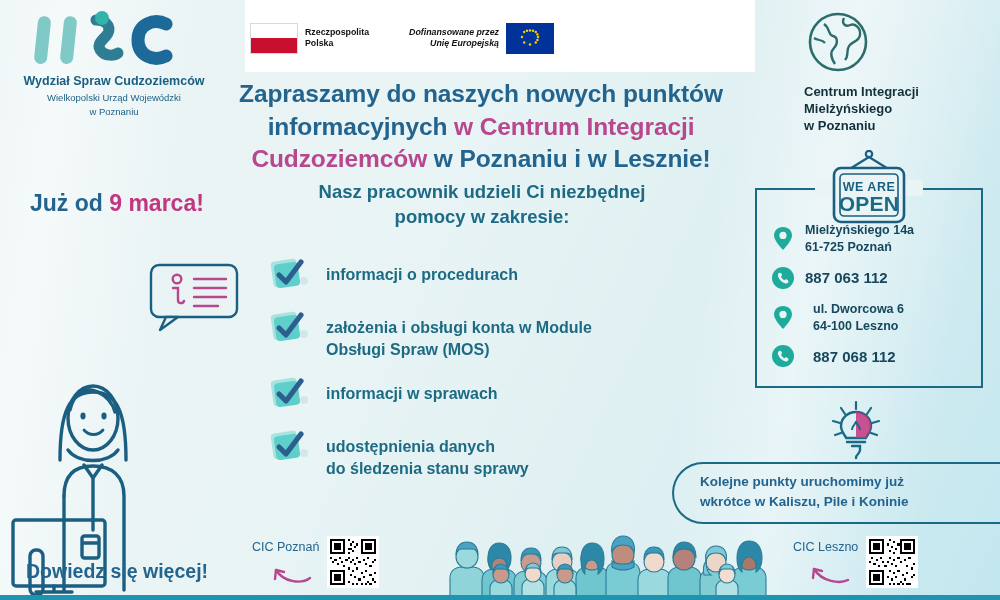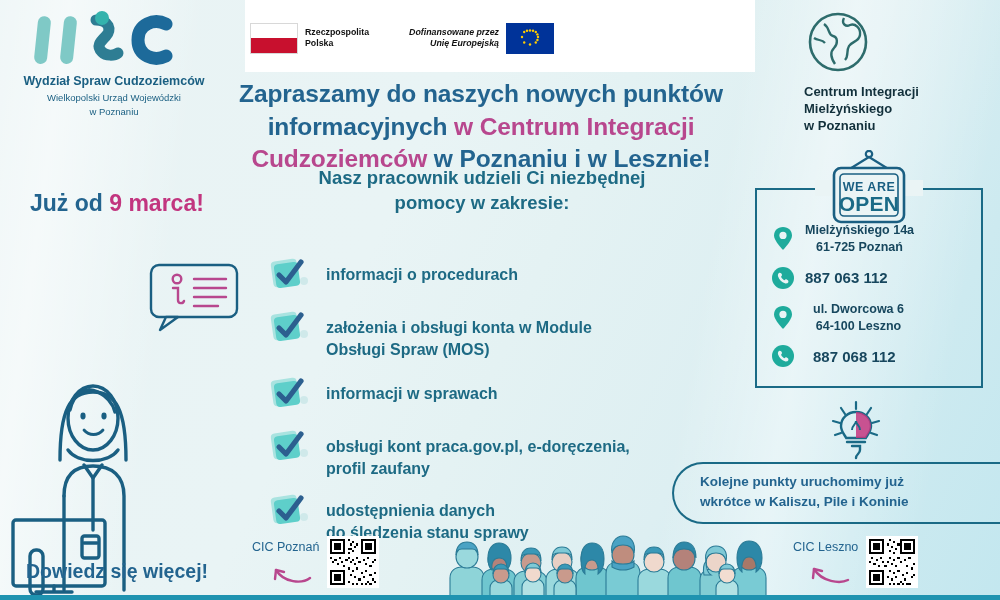--- a/index.html
+++ b/index.html
@@ -51,21 +51,21 @@
   .cic{position:absolute;right:28px;top:8px;width:168px;text-align:left;}
   .cic-title{font-size:13px;font-weight:bold;color:#12303b;line-height:1.3;margin-top:4px;}
 
   
   .headline{
     position:absolute;left:205px;top:78px;width:552px;text-align:center;
     font-size:24.5px;font-weight:bold;color:#23648f;line-height:1.33;letter-spacing:-.1px;
   }
   .headline .mag{color:#b8478e;}
   .subhead{
-    position:absolute;left:232px;top:166px;width:500px;text-align:center;
+    position:absolute;left:232px;top:180px;width:500px;text-align:center;
     font-size:18.5px;font-weight:bold;color:#1d6a84;line-height:1.35;
   }
 
   
   .juz{
     position:absolute;left:30px;top:190px;font-size:23px;font-weight:bold;color:#23648f;white-space:nowrap;
   }
   .juz .mag{color:#c2357f;}
 
   
@@ -77,21 +77,21 @@
     font-size:16px;font-weight:bold;color:#1d6a84;line-height:1.35;padding-top:6px;
   }
 
   
   .cbox{
     position:absolute;left:755px;top:188px;width:228px;height:200px;
     border:2px solid #1a6a86;background:transparent;box-sizing:border-box;
   }
   .cbox-mask{position:absolute;left:815px;top:180px;width:108px;height:16px;background:#eaf4f5;}
   .opensign{position:absolute;left:818px;top:150px;width:102px;height:76px;}
-  .crows{position:absolute;left:770px;top:222px;width:210px;text-align:center;}
+  .crows{position:absolute;left:770px;top:222px;width:210px;}
   .crow{display:flex;align-items:center;margin-bottom:7px;}
   .cicon{width:26px;height:28px;flex:0 0 26px;margin-right:9px;}
   .caddr{font-size:12.5px;font-weight:bold;color:#17475e;line-height:1.38;}
   .cphone{font-size:15px;font-weight:bold;color:#17475e;}
   .crow.gap{margin-top:9px;}
 
   
   .bulb{position:absolute;left:828px;top:400px;width:56px;height:60px;}
   .notebox{
     position:absolute;left:672px;top:462px;width:340px;height:62px;
@@ -281,32 +281,20 @@
         <svg width="42" height="42" viewBox="0 0 42 42">
           <rect x="4" y="6" width="26" height="26" rx="4" fill="#a9e3e0" transform="rotate(-8 17 19)"></rect>
           <rect x="7" y="9" width="24" height="24" rx="4" fill="#5ecfca" transform="rotate(-8 19 21)"></rect>
           <circle cx="36" cy="27" r="4" fill="#cfe9ea"></circle>
           <path d="M11 21 L18 28 L33 8" fill="none" stroke="#2c5f8f" stroke-width="5.2" stroke-linecap="round" stroke-linejoin="round"></path>
         </svg>
       </div>
       <div class="btxt">informacji w sprawach</div>
     </div>
 
-    <div class="bullet">
-      <div class="chk">
-        <svg width="42" height="42" viewBox="0 0 42 42">
-          <rect x="4" y="6" width="26" height="26" rx="4" fill="#a9e3e0" transform="rotate(-8 17 19)"></rect>
-          <rect x="7" y="9" width="24" height="24" rx="4" fill="#5ecfca" transform="rotate(-8 19 21)"></rect>
-          <circle cx="36" cy="27" r="4" fill="#cfe9ea"></circle>
-          <path d="M11 21 L18 28 L33 8" fill="none" stroke="#2c5f8f" stroke-width="5.2" stroke-linecap="round" stroke-linejoin="round"></path>
-        </svg>
-      </div>
-      <div class="btxt" style="white-space:pre-line">obsługi kont praca.gov.pl, e-doręczenia,
-profil zaufany</div>
-    </div>
 
     <div class="bullet">
       <div class="chk">
         <svg width="42" height="42" viewBox="0 0 42 42">
           <rect x="4" y="6" width="26" height="26" rx="4" fill="#a9e3e0" transform="rotate(-8 17 19)"></rect>
           <rect x="7" y="9" width="24" height="24" rx="4" fill="#5ecfca" transform="rotate(-8 19 21)"></rect>
           <circle cx="36" cy="27" r="4" fill="#cfe9ea"></circle>
           <path d="M11 21 L18 28 L33 8" fill="none" stroke="#2c5f8f" stroke-width="5.2" stroke-linecap="round" stroke-linejoin="round"></path>
         </svg>
       </div>

